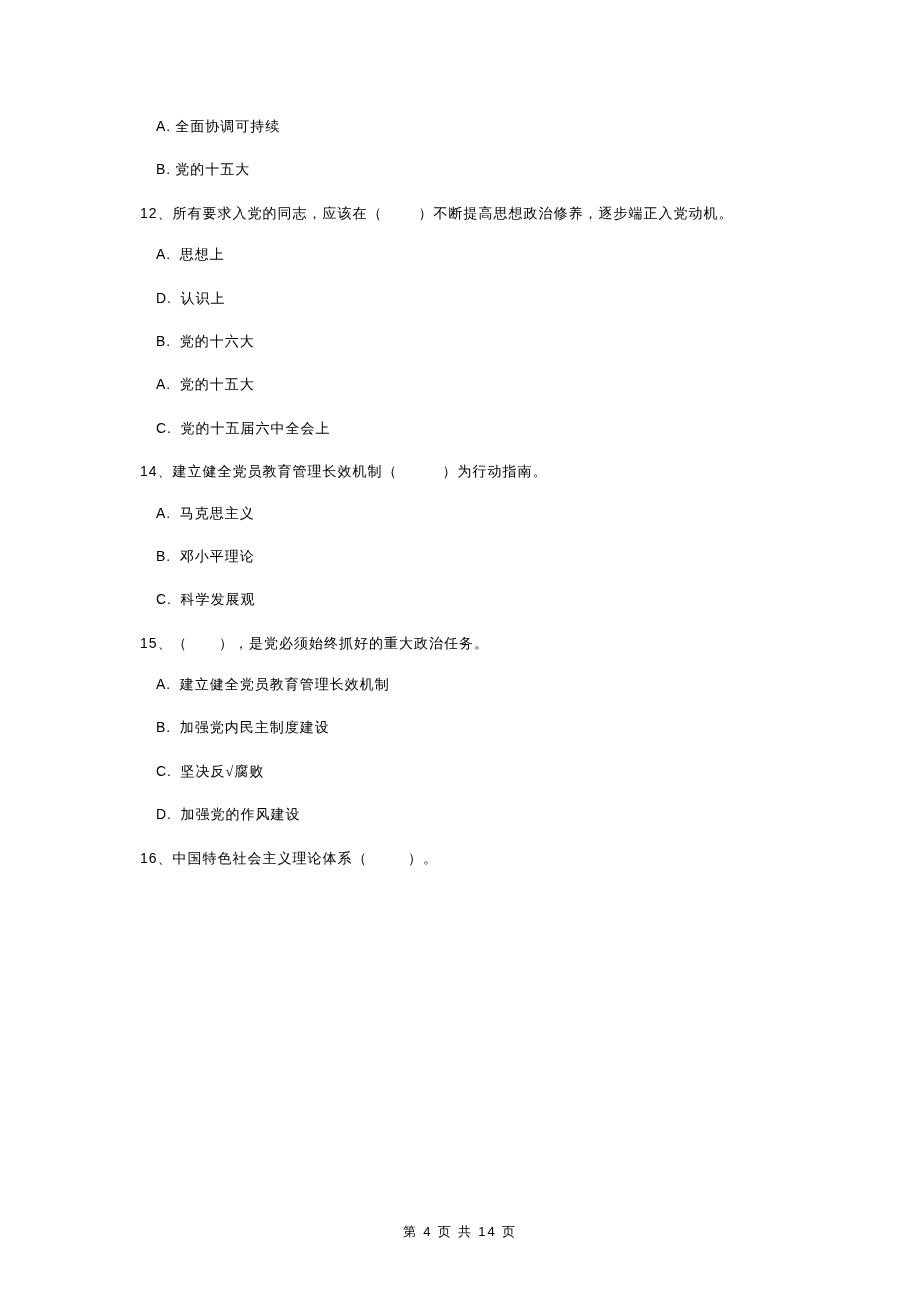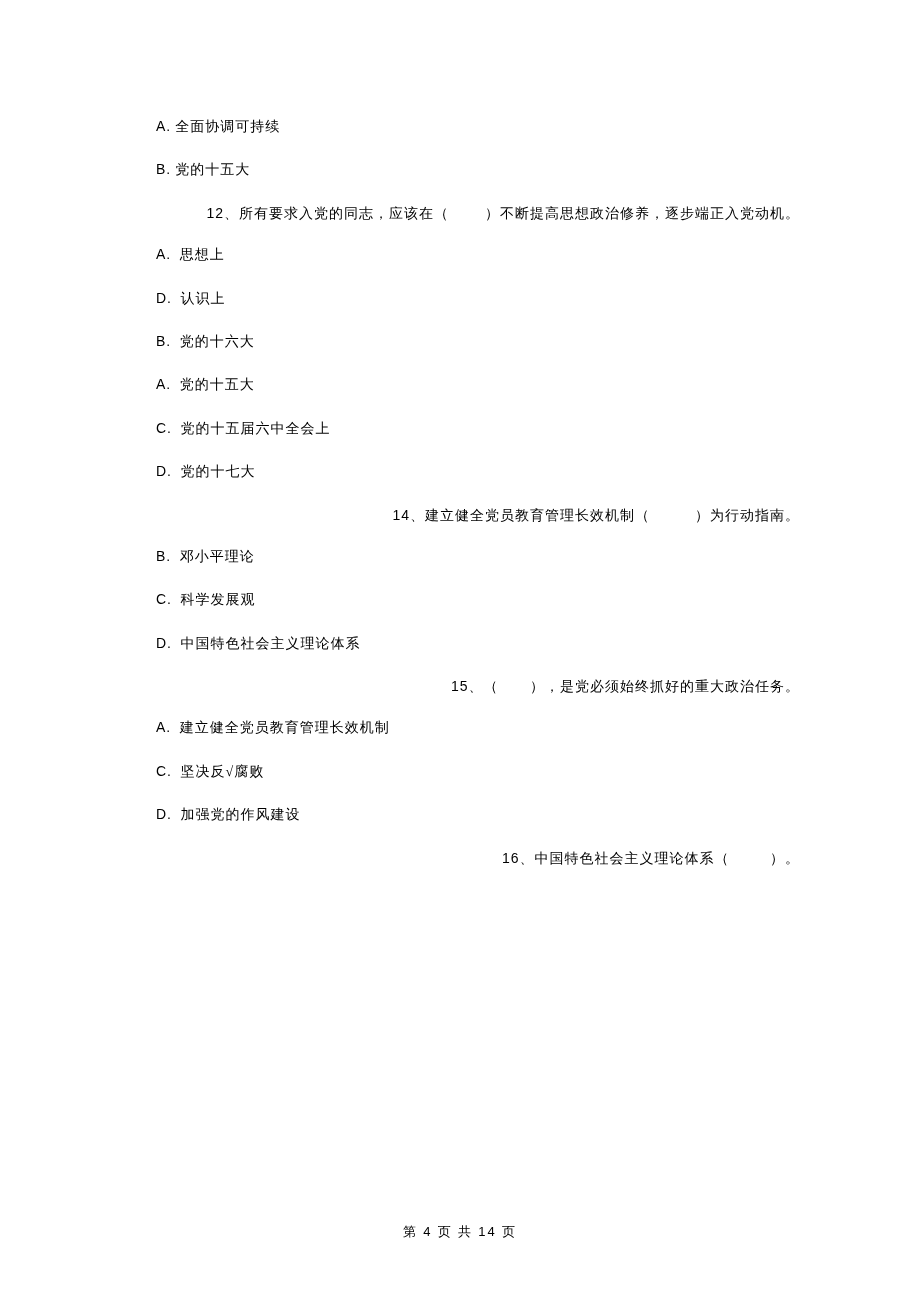--- a/index.html
+++ b/index.html
@@ -19,21 +19,20 @@
     }
     .page {
       padding: 115px 120px 60px 140px;
     }
     .question-block {
       margin-bottom: 6px;
     }
     .question-text {
       margin-bottom: 18px;
       letter-spacing: 1px;
-      text-align: right;
     }
     .question-text.multiline {
       line-height: 2.2;
     }
     .option {
       margin-left: 16px;
       margin-bottom: 20px;
       letter-spacing: 1px;
     }
     .option .letter {
@@ -78,37 +77,37 @@
       <span class="q-num">12</span><span>、</span><span>所有要求入党的同志，应该在（</span><span class="blank-paren">&nbsp;&nbsp;&nbsp;&nbsp;&nbsp;&nbsp;&nbsp;&nbsp;</span><span>）不断提高思想政治修养，逐步端正入党动机。</span>
     </div>
     <div class="option"><span class="letter">A.</span><span>&nbsp;思想上</span></div>
     <div class="option"><span class="letter">D.</span><span>&nbsp;认识上</span></div>
   </div>
 
   <div class="question-block">
     <div class="option"><span class="letter">B.</span><span>&nbsp;党的十六大</span></div>
     <div class="option"><span class="letter">A.</span><span>&nbsp;党的十五大</span></div>
     <div class="option"><span class="letter">C.</span><span>&nbsp;党的十五届六中全会上</span></div>
-    <div class="option"><span class="letter">D.</span><span>&nbsp;党的十七大</span></div>
   </div>
 
   <div class="question-block">
     <div class="question-text">
       <span class="q-num">14</span><span>、</span><span>建立健全党员教育管理长效机制（</span><span class="blank-paren">&nbsp;&nbsp;&nbsp;&nbsp;&nbsp;&nbsp;&nbsp;&nbsp;&nbsp;&nbsp;</span><span>）为行动指南。</span>
     </div>
+    <div class="option"><span class="letter">A.</span><span>&nbsp;马克思主义</span></div>
     <div class="option"><span class="letter">B.</span><span>&nbsp;邓小平理论</span></div>
     <div class="option"><span class="letter">C.</span><span>&nbsp;科学发展观</span></div>
-    <div class="option"><span class="letter">D.</span><span>&nbsp;中国特色社会主义理论体系</span></div>
   </div>
 
   <div class="question-block">
     <div class="question-text">
       <span class="q-num">15</span><span>、</span><span>（</span><span class="blank-paren">&nbsp;&nbsp;&nbsp;&nbsp;&nbsp;&nbsp;&nbsp;</span><span>），是党必须始终抓好的重大政治任务。</span>
     </div>
     <div class="option"><span class="letter">A.</span><span>&nbsp;建立健全党员教育管理长效机制</span></div>
+    <div class="option"><span class="letter">B.</span><span>&nbsp;加强党内民主制度建设</span></div>
     <div class="option"><span class="letter">C.</span><span>&nbsp;坚决反√腐败</span></div>
     <div class="option"><span class="letter">D.</span><span>&nbsp;加强党的作风建设</span></div>
   </div>
 
   <div class="question-block">
     <div class="question-text">
       <span class="q-num">16</span><span>、</span><span>中国特色社会主义理论体系（</span><span class="blank-paren">&nbsp;&nbsp;&nbsp;&nbsp;&nbsp;&nbsp;&nbsp;&nbsp;&nbsp;</span><span>）。</span>
     </div>
   </div>
 

